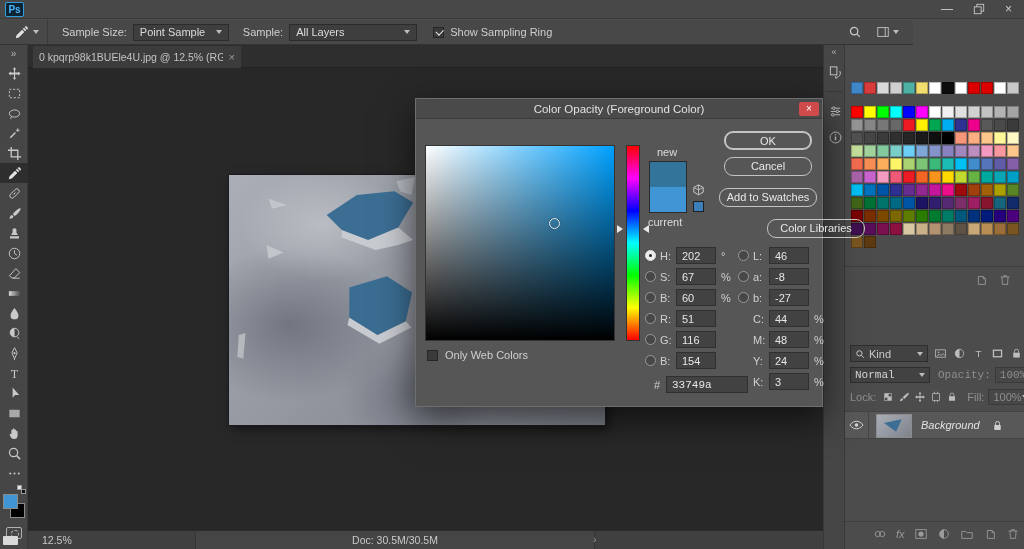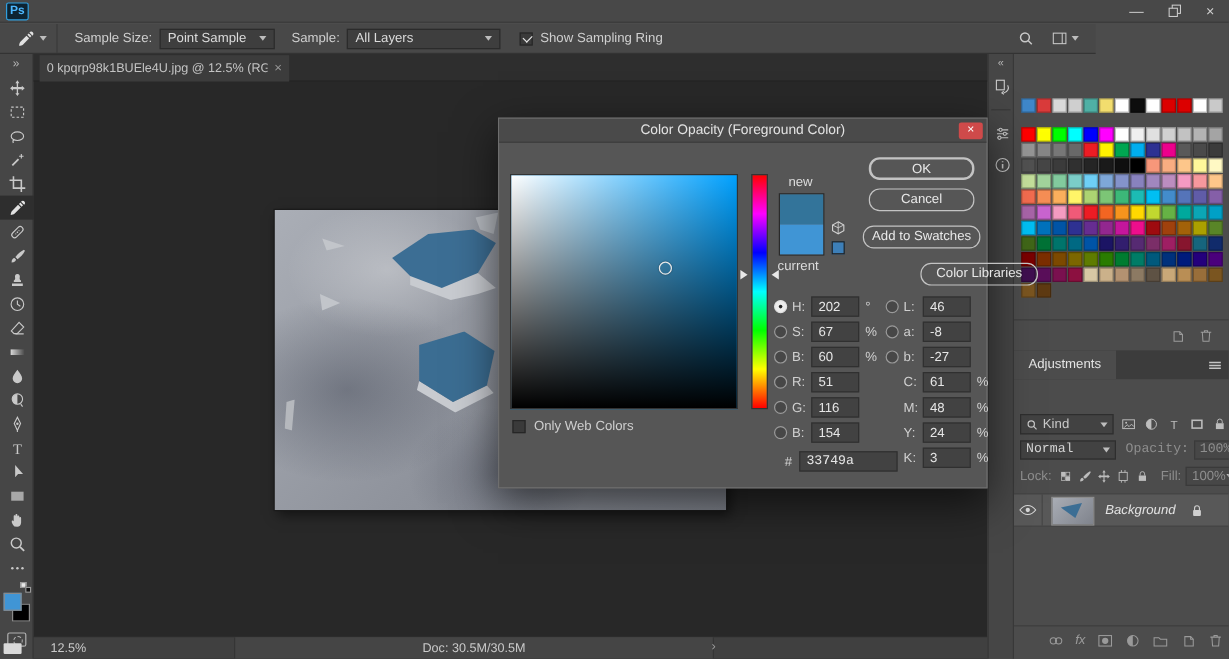--- a/index.html
+++ b/index.html
@@ -596,28 +596,20 @@
             </svg>
           </span>
         <span>
             <svg viewBox="0 0 16 16">
               <path d="M3 4.5h10M6.5 4.5V3h3v1.5M4.5 4.5l.6 8.5h5.8l.6-8.5" fill="none" stroke="#9a9a9a"></path>
             </svg>
           </span>
       </div>
     </div>
 
-    <div class="adjbar">
-      <span class="adjtab">Adjustments</span>
-      <span class="ham">
-          <svg viewBox="0 0 16 16">
-            <path d="M2 5h12M2 8h12M2 11h12" stroke="#c5c5c5" stroke-width="1.5"></path>
-          </svg>
-        </span>
-    </div>
 
     <div class="laybody">
       <div class="filterrow">
         <div class="kindbox">
           <svg viewBox="0 0 16 16">
               <circle cx="7" cy="7" r="4.2" fill="none" stroke="#c9c9c9" stroke-width="1.6"></circle>
               <path d="M10.2 10.2 14 14" stroke="#c9c9c9" stroke-width="1.6"></path>
             </svg>
           <span>Kind</span>
           <span class="chev"></span>
@@ -842,21 +834,21 @@
       <span class="vfield">-8</span>
     </div>
     <div class="vrow" style="left:322px;top:190px">
       <span class="radio"></span>
       <span class="vlabel">b:</span>
       <span class="vfield">-27</span>
     </div>
     <div class="vrow" style="left:322px;top:211px">
       <span class="radio ghost"></span>
       <span class="vlabel">C:</span>
-      <span class="vfield">61</span>
+      <span class="vfield">44</span>
       <span class="vunit">%</span>
     </div>
     <div class="vrow" style="left:322px;top:232px">
       <span class="radio ghost"></span>
       <span class="vlabel">M:</span>
       <span class="vfield">48</span>
       <span class="vunit">%</span>
     </div>
     <div class="vrow" style="left:322px;top:253px">
       <span class="radio ghost"></span>

